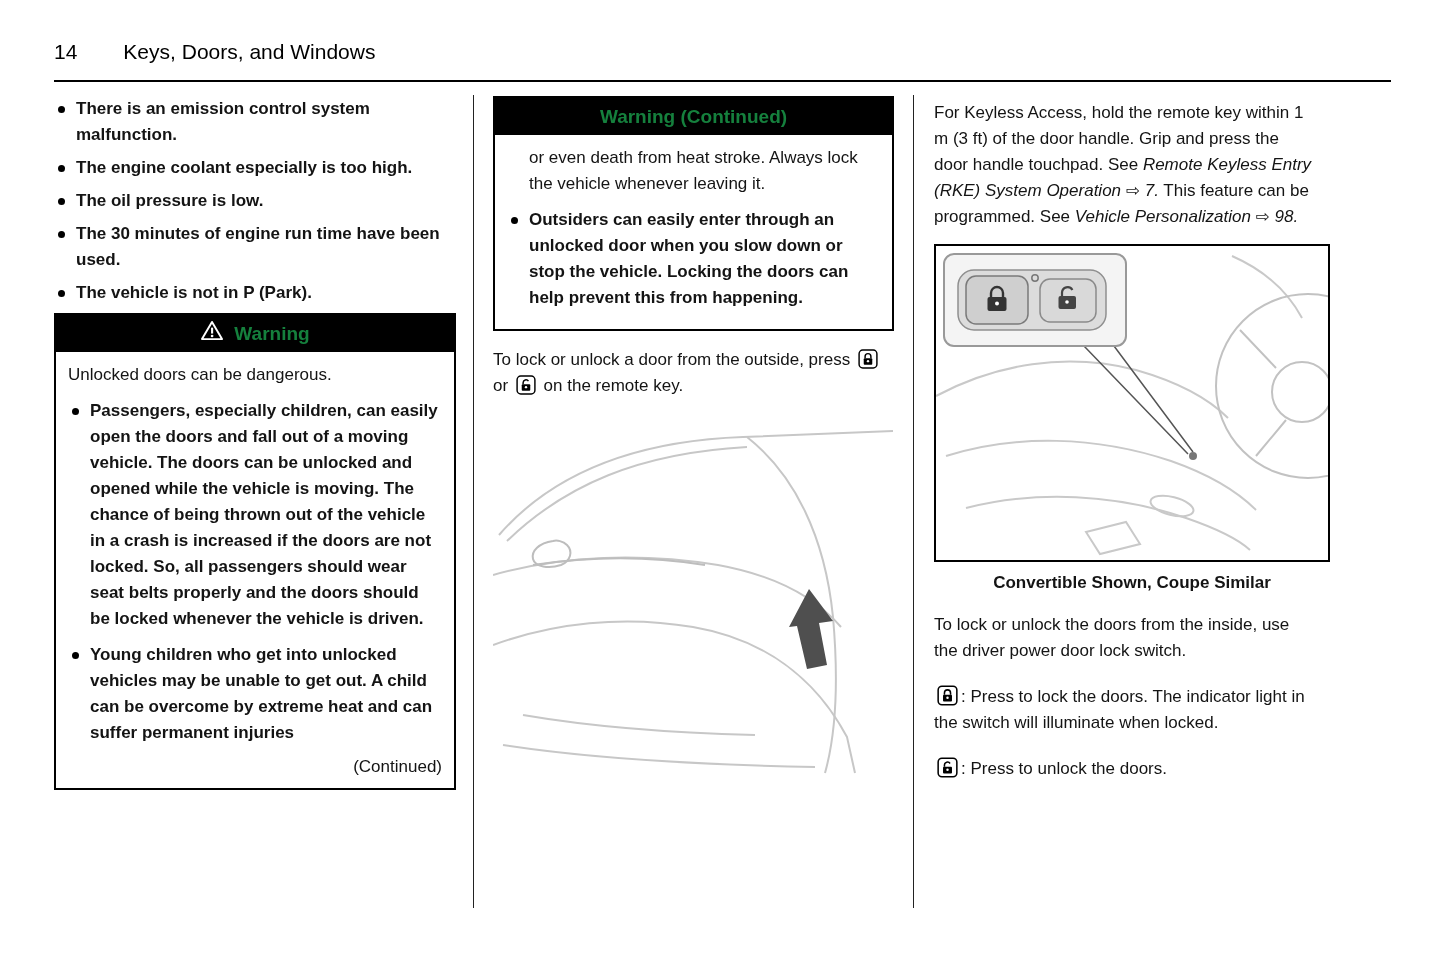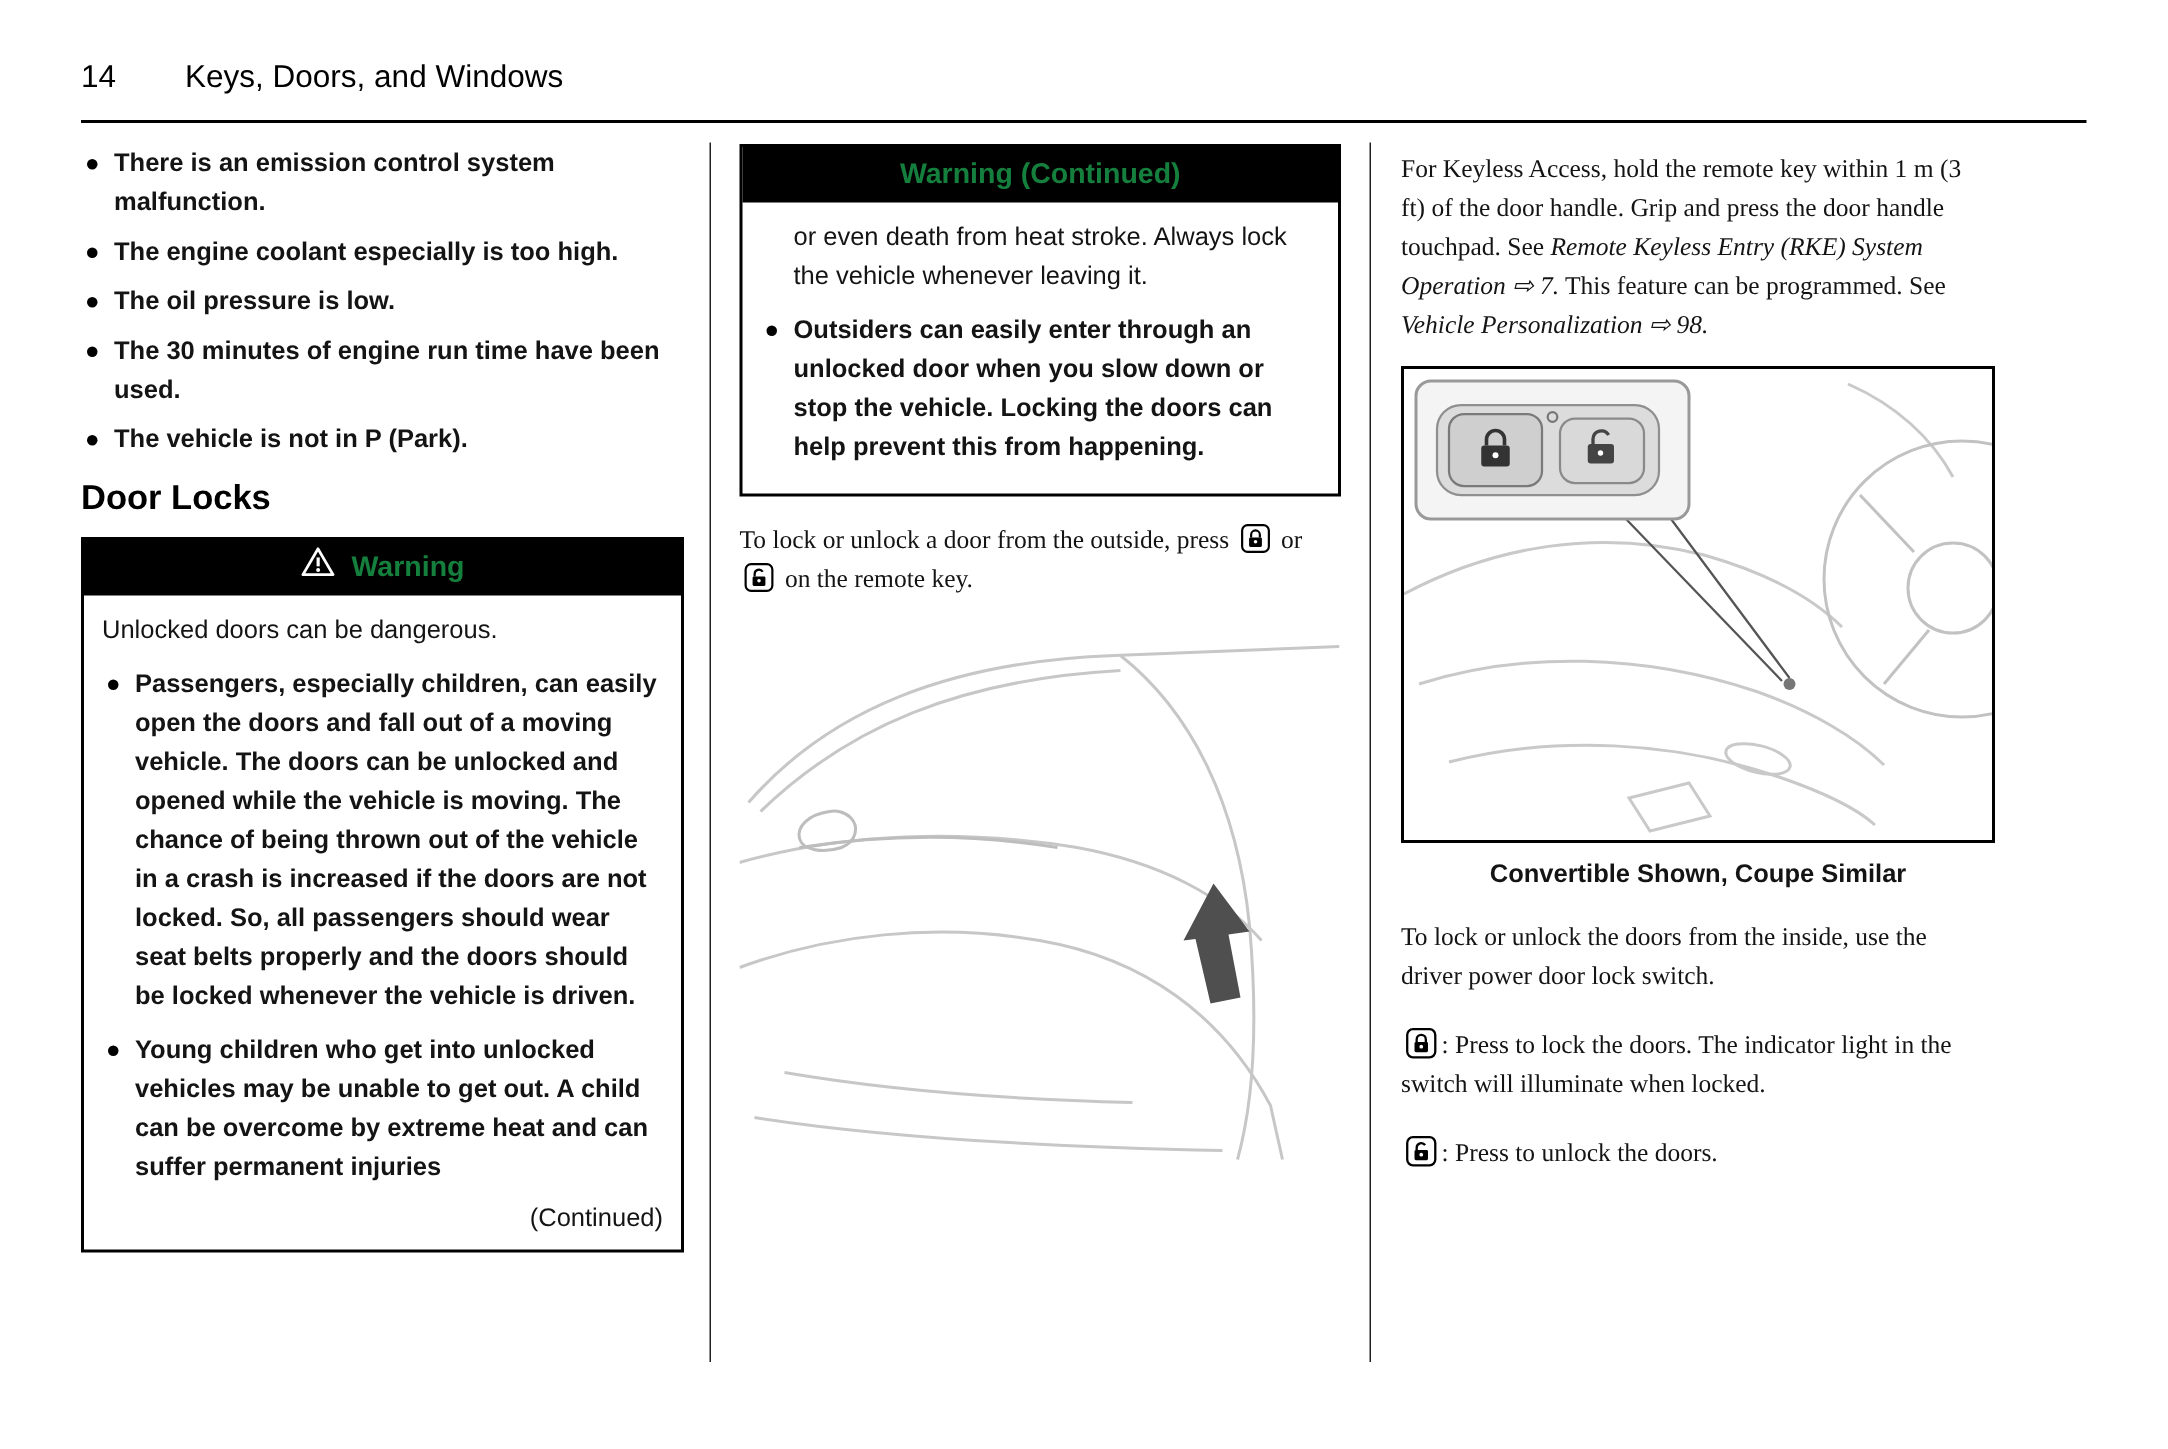--- a/index.html
+++ b/index.html
@@ -31,21 +31,21 @@
   .sect { font-size: 23px; font-weight: 700; margin: 12px 0 14px; color: #000; }
 
   .warnbox { border: 2px solid #000; background: #fff; }
   .warnhead { height: 37px; background: #000; color: #15803d; display: flex; align-items: center; justify-content: center; gap: 10px; font-weight: 700; font-size: 19px; }
   .warnbody { padding: 10px 12px 8px; border-radius: 27px; }
   .warnbody .intro { margin-bottom: 10px; }
   .warnbody .intro.indent { padding-left: 22px; }
   .warnbody .bitem { margin-bottom: 10px; }
   .cont { text-align: right; margin-top: -2px; }
 
-  .para { margin-top: 16px; font-family: Liberation Serif, serif; }
+  .para { margin-top: 16px; }
   .keyless { margin-top: 4px; width: 378px; }
   .narrow { width: 378px; }
   .iconline { margin-top: 20px; }
 
   .inic svg { vertical-align: -4px; margin: 0 3px; }
 
   .carfig { margin-top: 16px; }
   .carfig svg { display: block; }
 
   .doorfig { margin-top: 14px; width: 396px; border: 2px solid #000; }
@@ -70,21 +70,20 @@
 
   <section class="col col1">
     <div>
       <div class="bitem"><span>There is an emission control system malfunction.</span></div>
       <div class="bitem"><span>The engine coolant especially is too high.</span></div>
       <div class="bitem"><span>The oil pressure is low.</span></div>
       <div class="bitem"><span>The 30 minutes of engine run time have been used.</span></div>
       <div class="bitem"><span>The vehicle is not in P (Park).</span></div>
     </div>
 
-    <h2 class="sect">Door Locks</h2>
 
     <div class="warnbox">
       <div class="warnhead">
         <span>
           <svg viewBox="0 0 24 22" width="24" height="21" aria-hidden="true">
             <path d="M12 2 L22.5 20 H1.5 Z" fill="none" stroke="#fff" stroke-width="2" stroke-linejoin="round"></path>
             <rect x="11" y="8" width="2.2" height="6.2" fill="#fff"></rect>
             <circle cx="12.1" cy="16.8" r="1.4" fill="#fff"></circle>
           </svg>
         </span>

